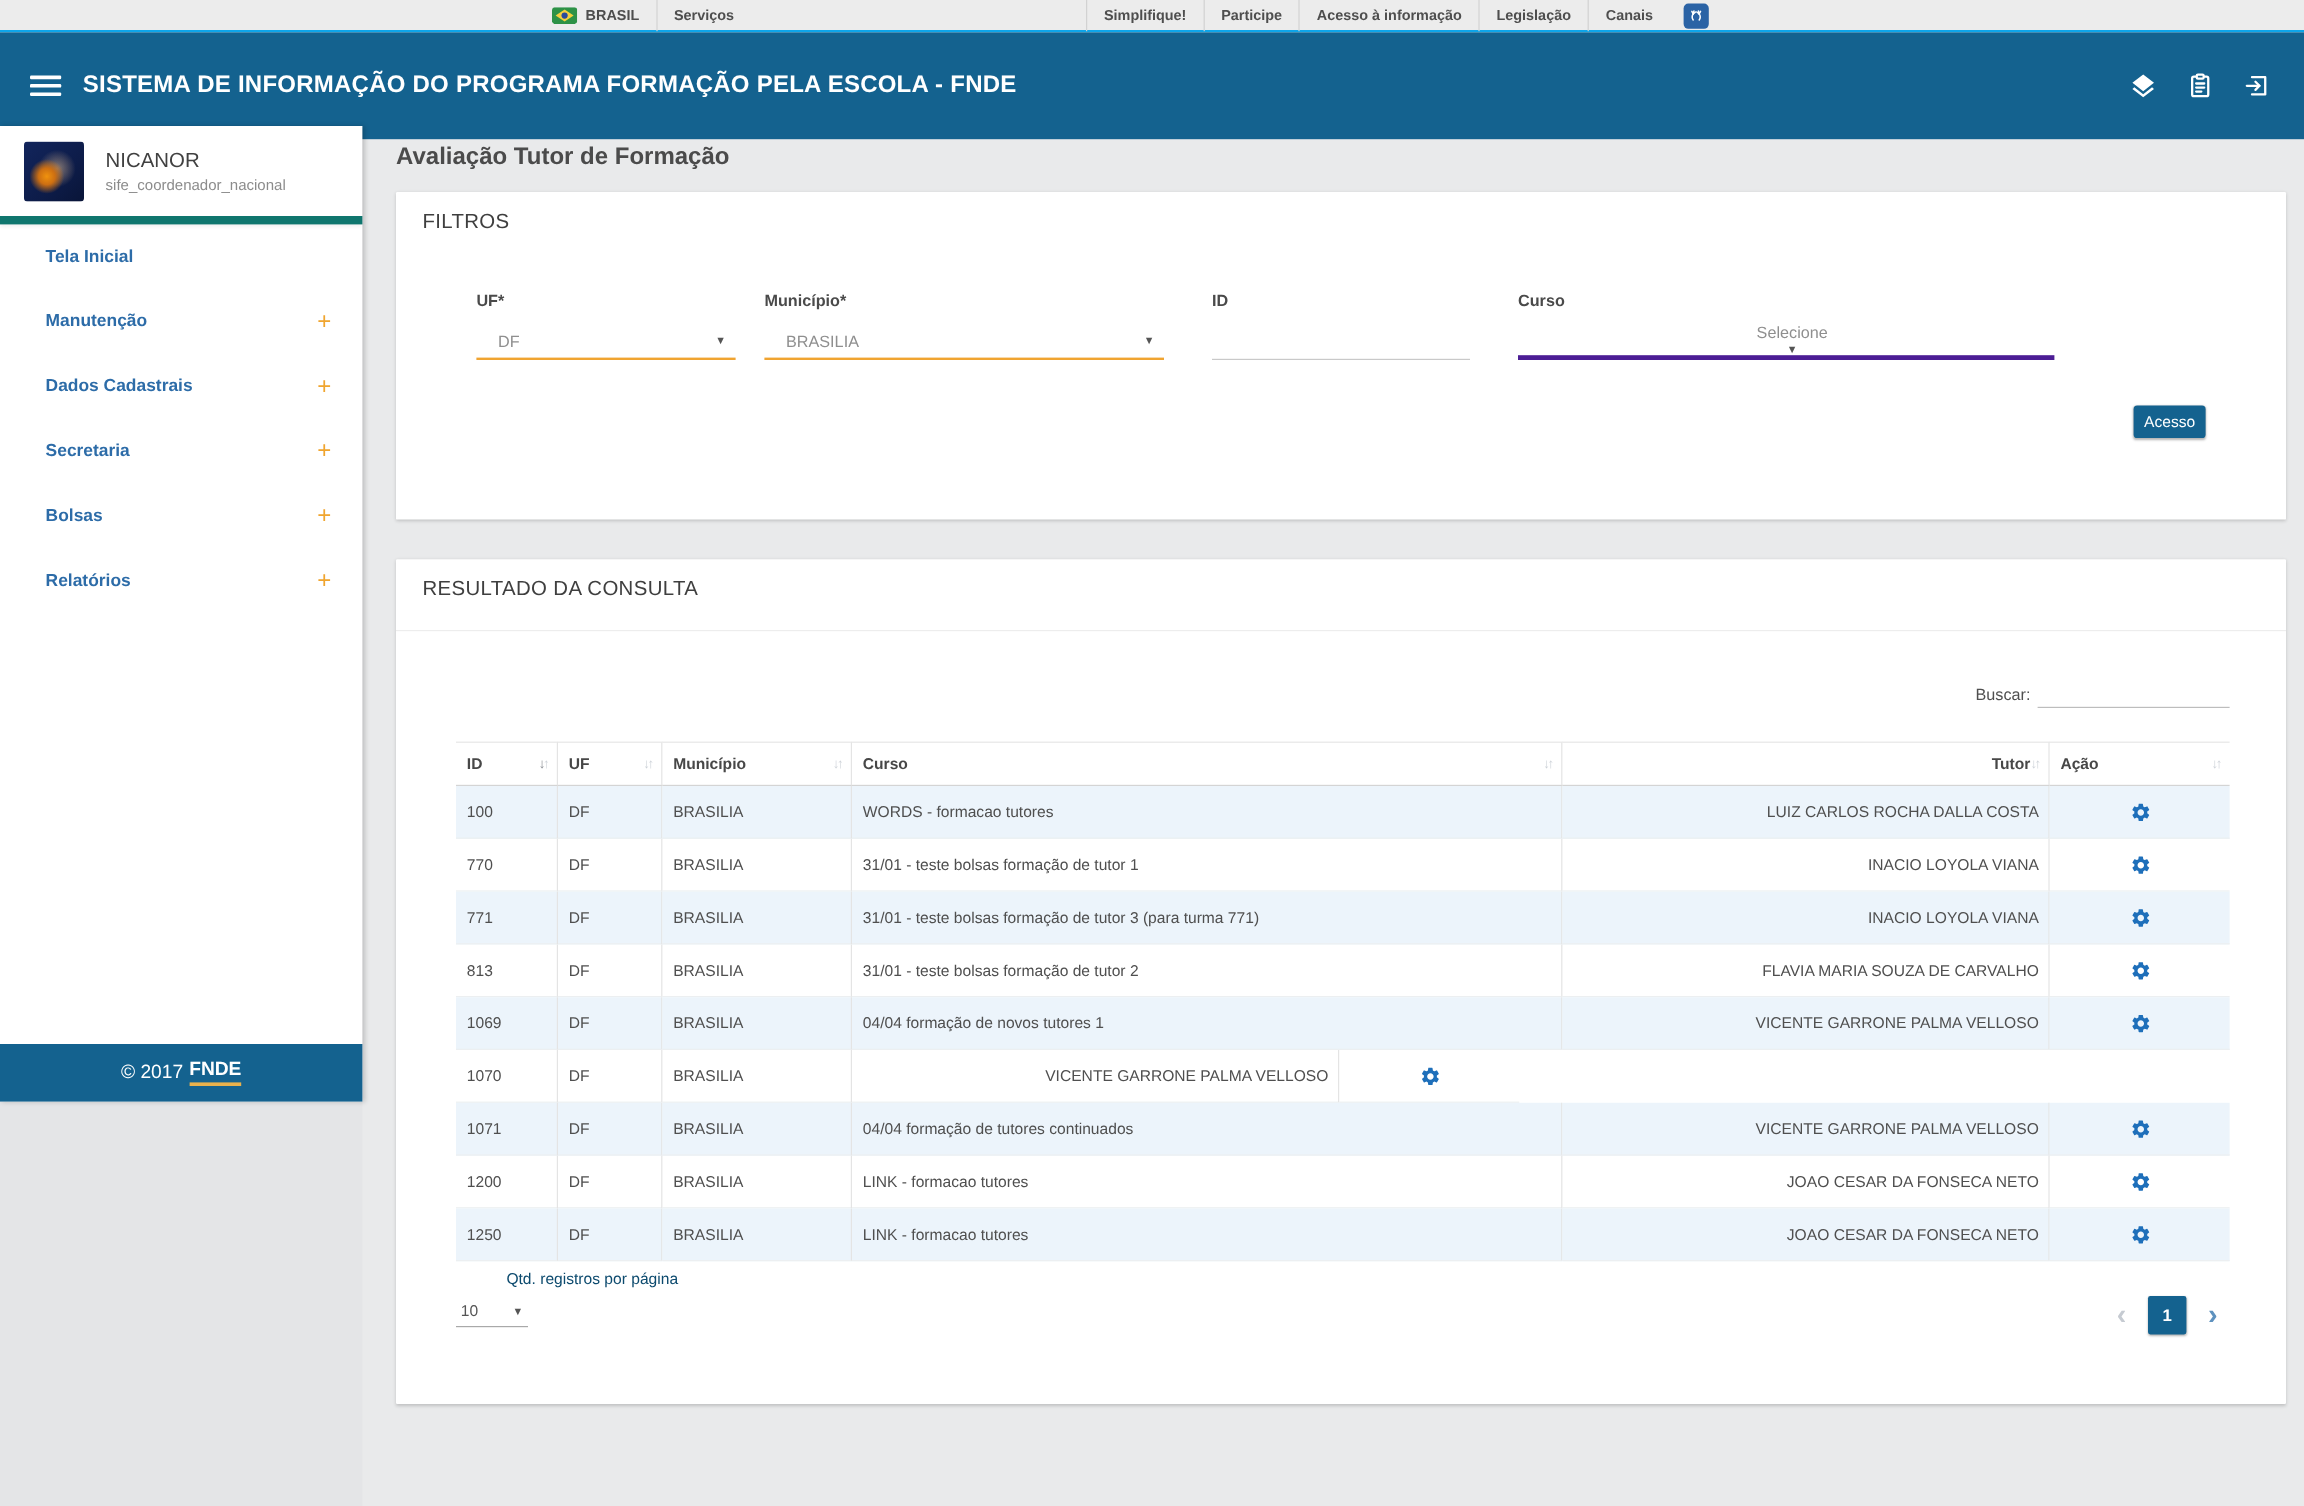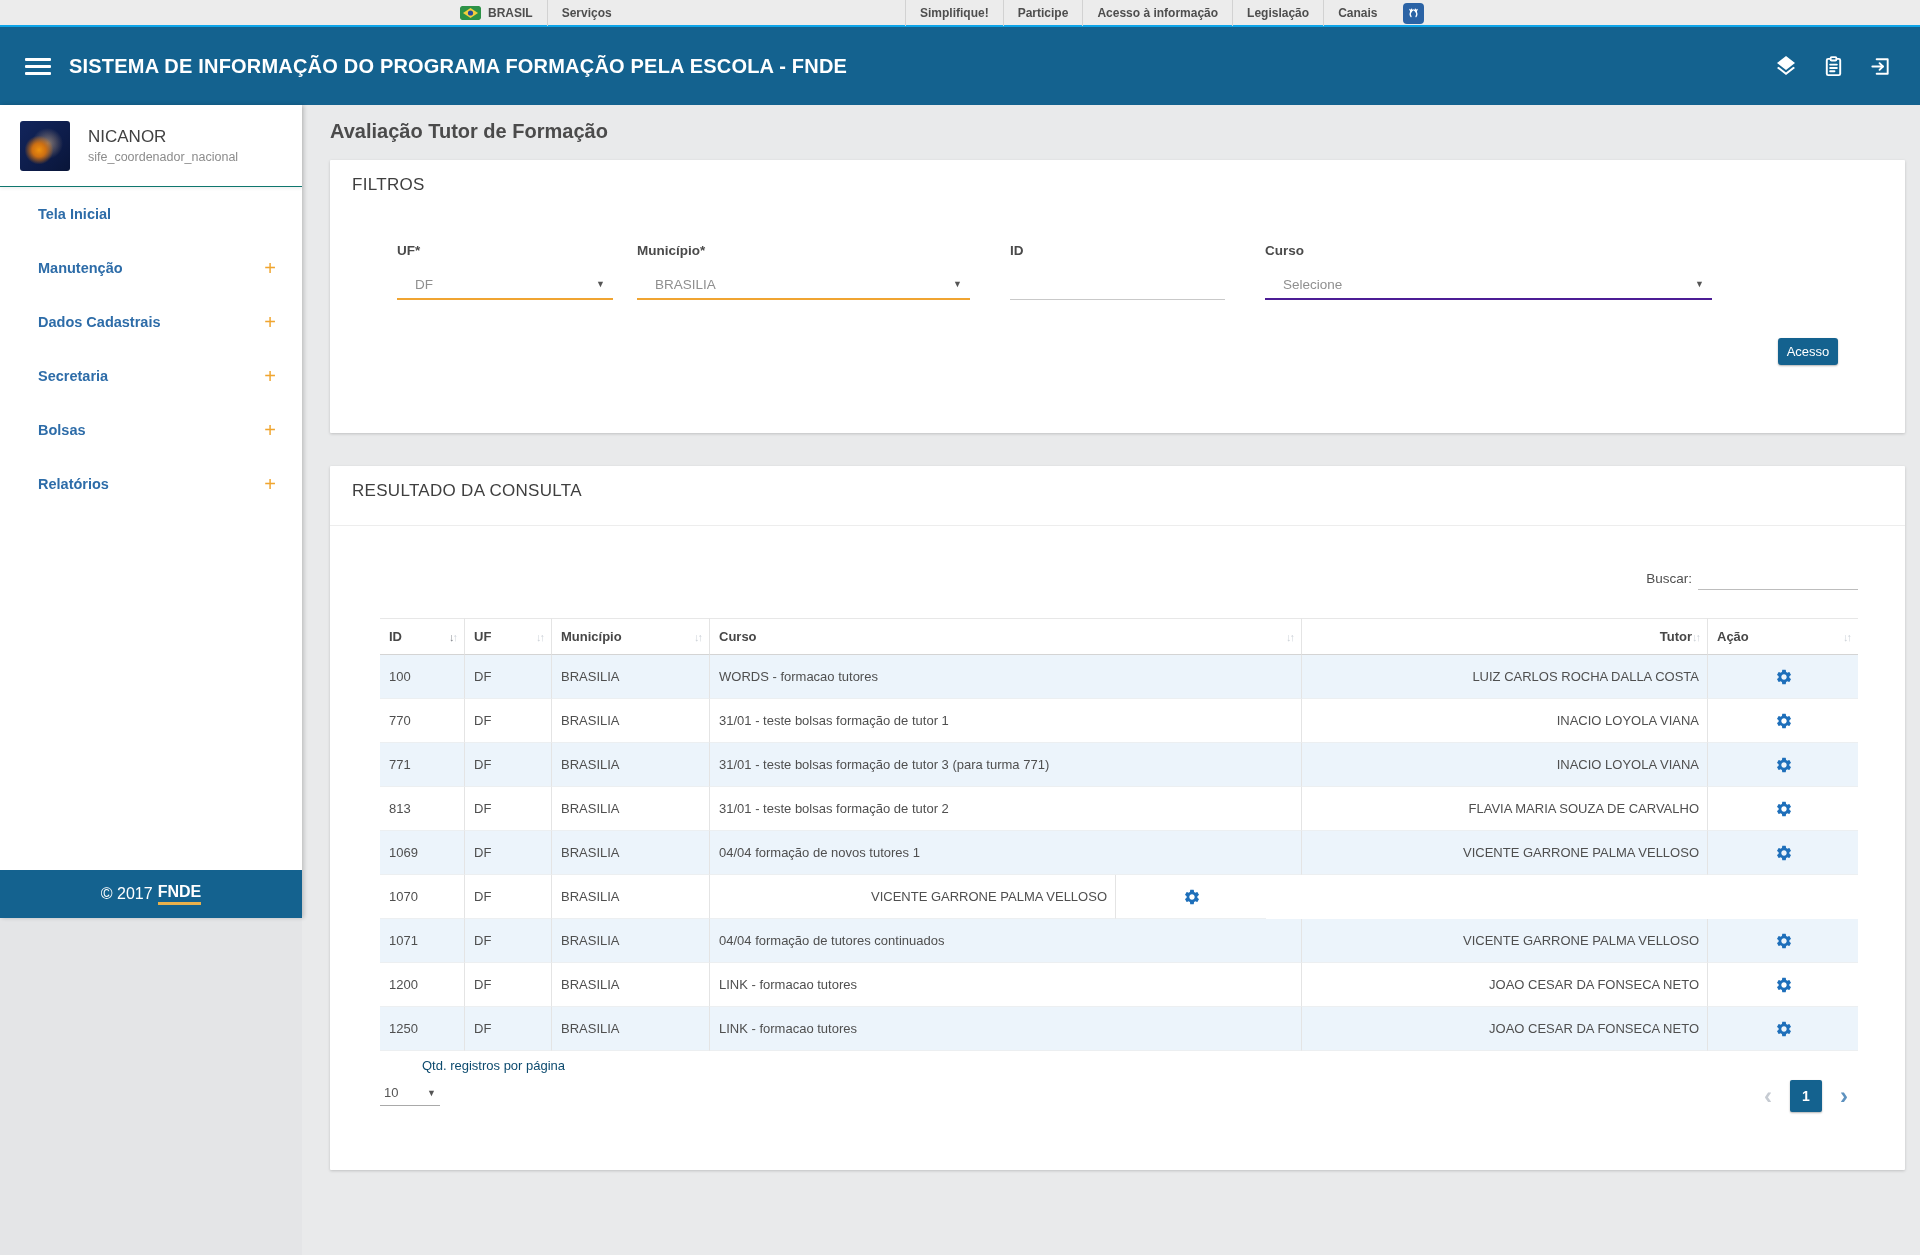--- a/index.html
+++ b/index.html
@@ -25,40 +25,40 @@
   }
   .gov-sep { width:1px; background:#d2d2d2; margin:0; }
   .flag { width:21px; height:14px; border-radius:2px; }
   .libras {
     width:21px; height:21px; margin:0 12px; align-self:center;
     background:#2b63a5; border-radius:4px; display:flex; align-items:center; justify-content:center;
   }
 
   
   .appheader {
-    position:absolute; top:27px; left:0; width:1920px; height:78px;
+    position:absolute; top:27px; left:0; width:1920px; height:89px;
     background:#14628f; display:flex; align-items:center;
   }
   .hamburger { margin-left:25px; width:26px; cursor:pointer; }
   .hamburger div { height:3px; background:#fff; margin:4px 0; border-radius:1px; }
   .app-title {
     margin-left:18px; color:#fff; font-size:20px; font-weight:bold; letter-spacing:.2px; white-space:nowrap;
   }
   .header-icons { position:absolute; right:28px; display:flex; gap:24px; align-items:center; }
   .header-icons svg { cursor:pointer; display:block; }
 
   
   .sidebar {
     position:absolute; top:105px; left:0; width:302px; height:813px;
     background:#fff; box-shadow:2px 0 4px rgba(0,0,0,.18);
     display:flex; flex-direction:column; z-index:2;
   }
   .below-sidebar { position:absolute; top:918px; left:0; width:302px; height:337px; background:#e4e5e7; }
   .user-box {
-    height:82px; border-bottom:1px solid #0f766e;
+    height:82px; border-bottom:7px solid #0f766e;
     display:flex; align-items:center; padding:0 20px; gap:18px;
     box-shadow:0 2px 3px rgba(0,0,0,.06);
   }
   .avatar {
     width:50px; height:50px; border-radius:3px; flex:0 0 auto;
     background:
       radial-gradient(circle at 38% 58%, #f0920e 0%, #cd6f12 16%, rgba(205,111,18,0) 34%),
       radial-gradient(circle at 55% 45%, rgba(240,200,150,.55) 0%, rgba(240,200,150,0) 40%),
       linear-gradient(135deg, #12255c 0%, #0d1c49 60%, #091538 100%);
   }
@@ -89,21 +89,21 @@
   .filters-card { top:55px; height:273px; }
   .field { position:absolute; top:83px; }
   .field-label { font-size:13.5px; font-weight:bold; color:#4a4a4a; }
   .field-control {
     margin-top:12px; height:30px; display:flex; align-items:center; justify-content:space-between;
     padding:0 8px 0 18px; font-size:13.5px; color:#8f8f8f; cursor:pointer;
   }
   .field-control input { border:0; outline:0; width:100%; font-size:13.5px; color:#555; background:transparent; }
   .u-orange { border-bottom:2px solid #f0a431; }
   .u-gray1  { border-bottom:1px solid #c9c9c9; }
-  .u-gray2  { border-bottom:2px solid #4c1d95; }
+  .u-gray2  { border-bottom:4px solid #4c1d95;flex-direction:column; }
   .caret { font-size:9px; color:#555; }
   .f-uf  { left:67px;  width:216px; }
   .f-mun { left:307px; width:333px; }
   .f-id  { left:680px; width:215px; }
   .f-cur { left:935px; width:447px; }
   .btn-filtrar {
     position:absolute; right:67px; top:178px; width:60px; height:27px;
     background:#14628f; color:#fff; font-size:13px; font-family:inherit;
     border:none; border-radius:3px; cursor:pointer; box-shadow:0 1px 2px rgba(0,0,0,.3);
   }

